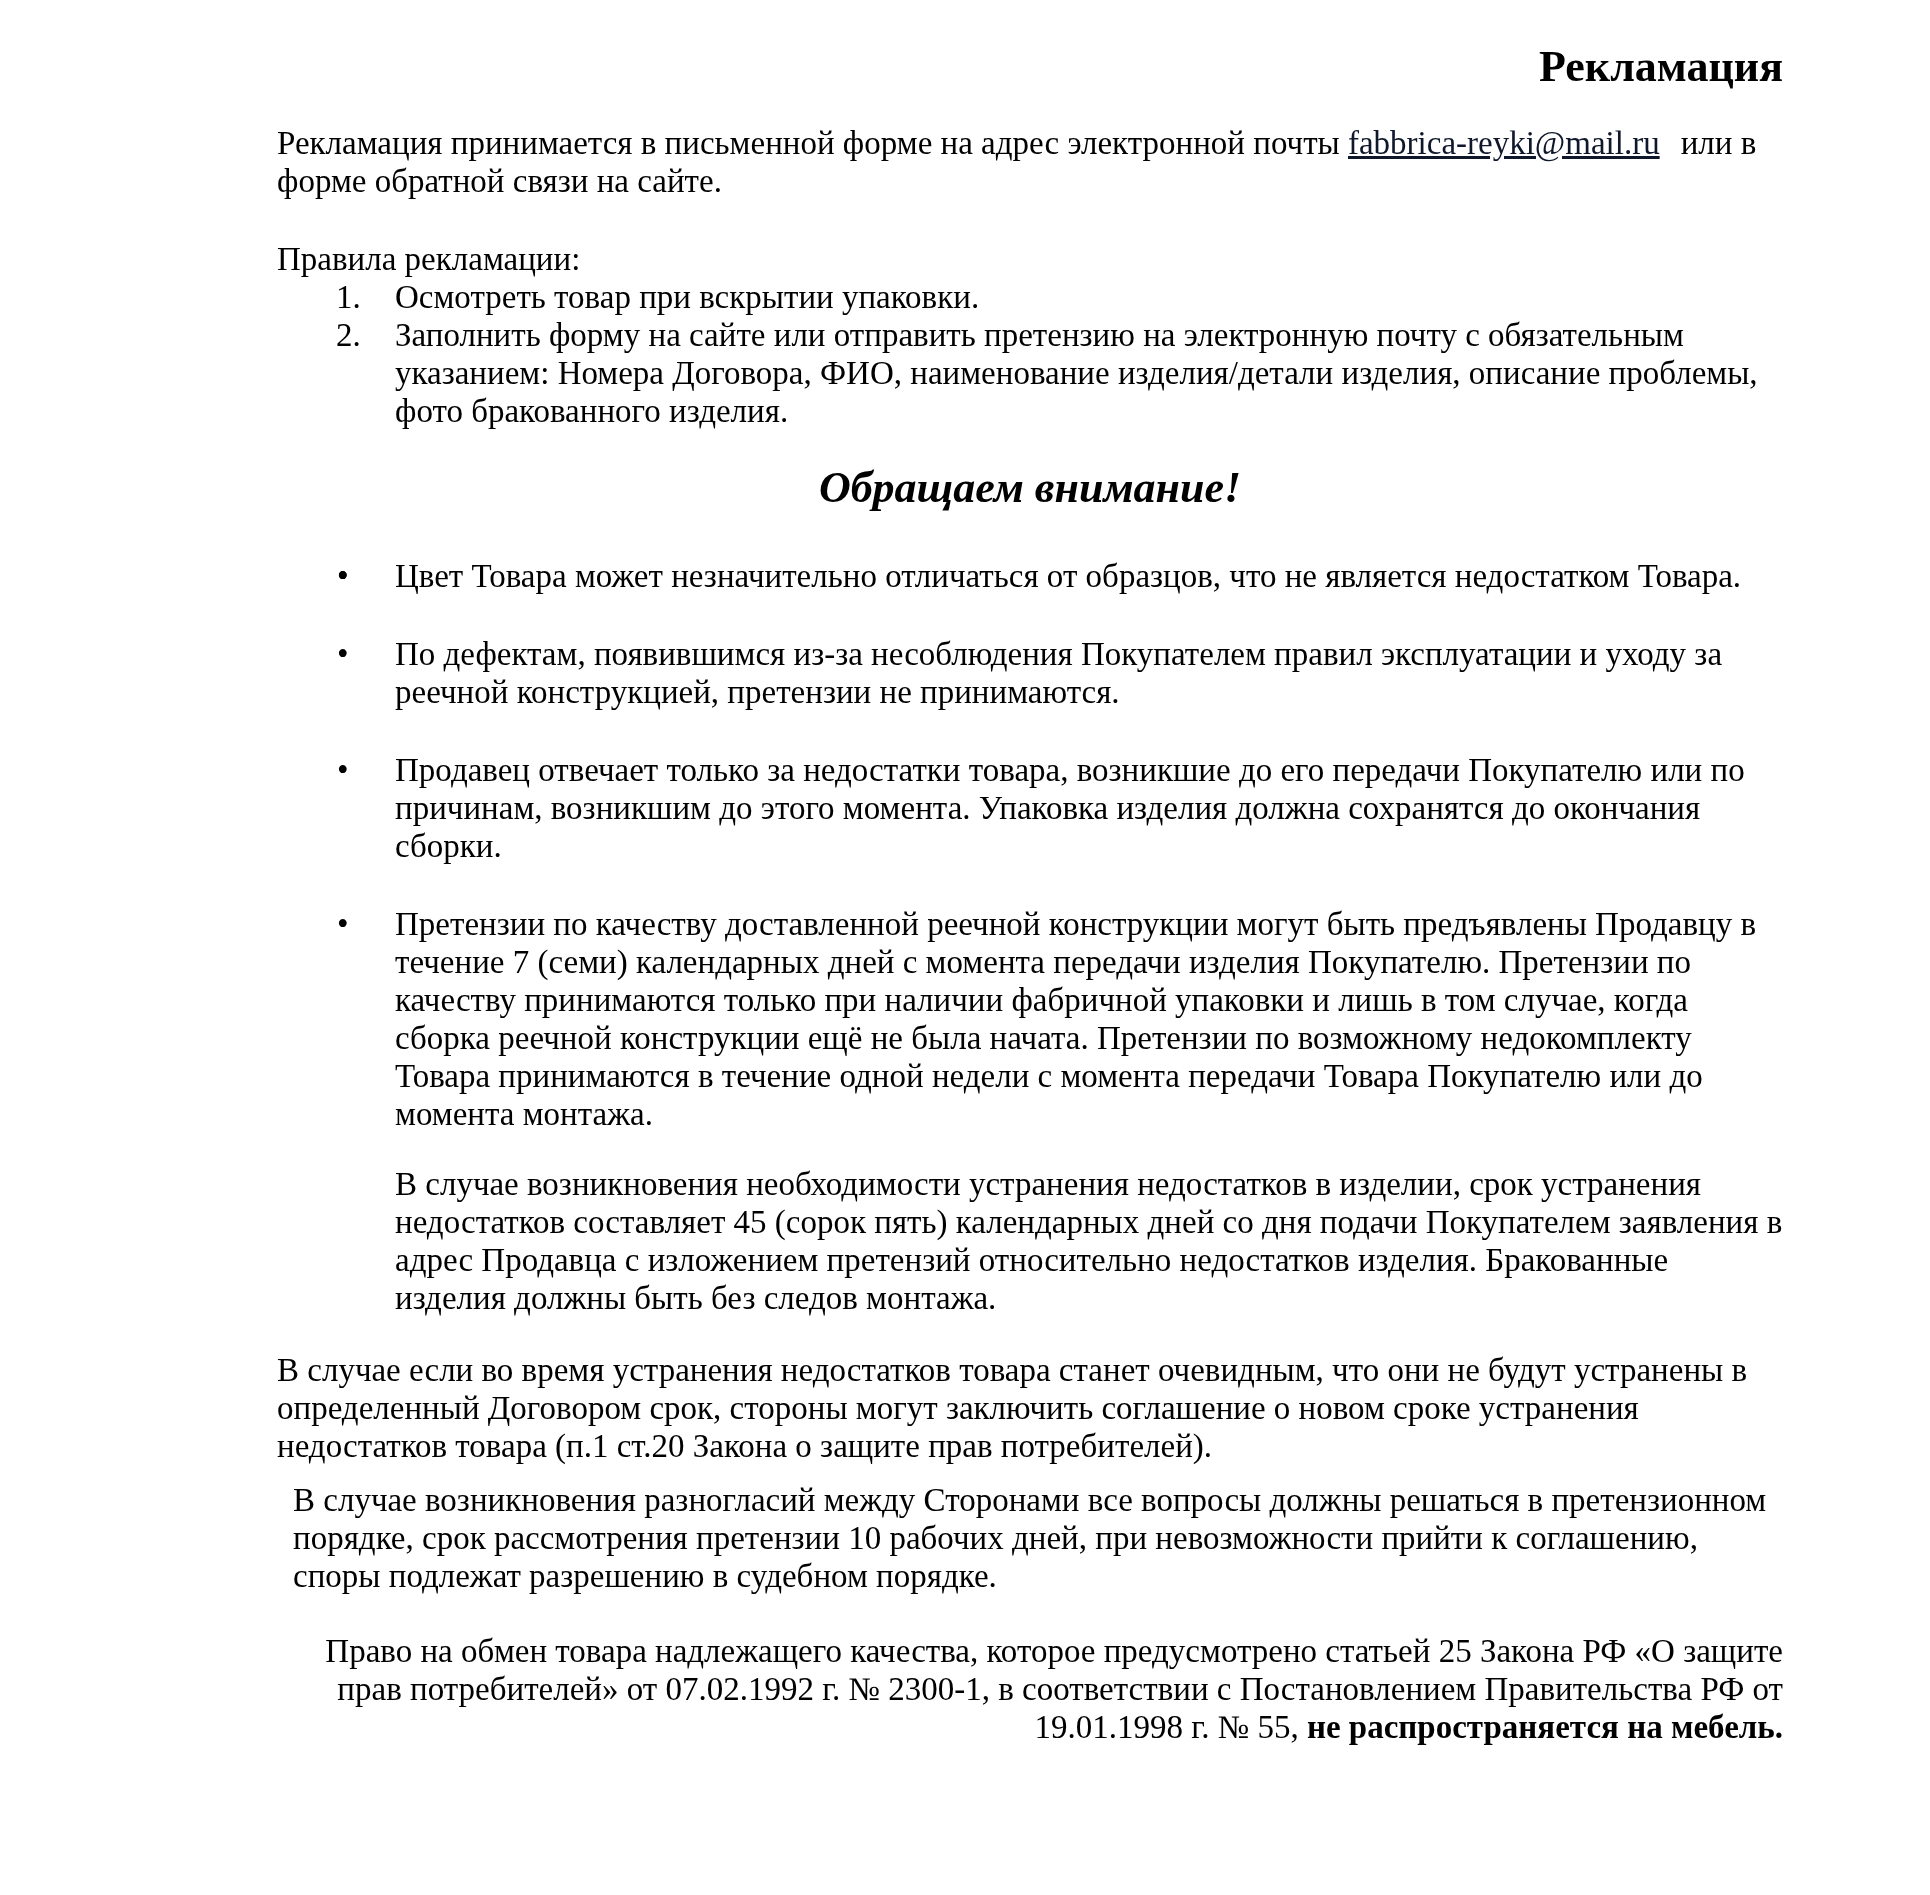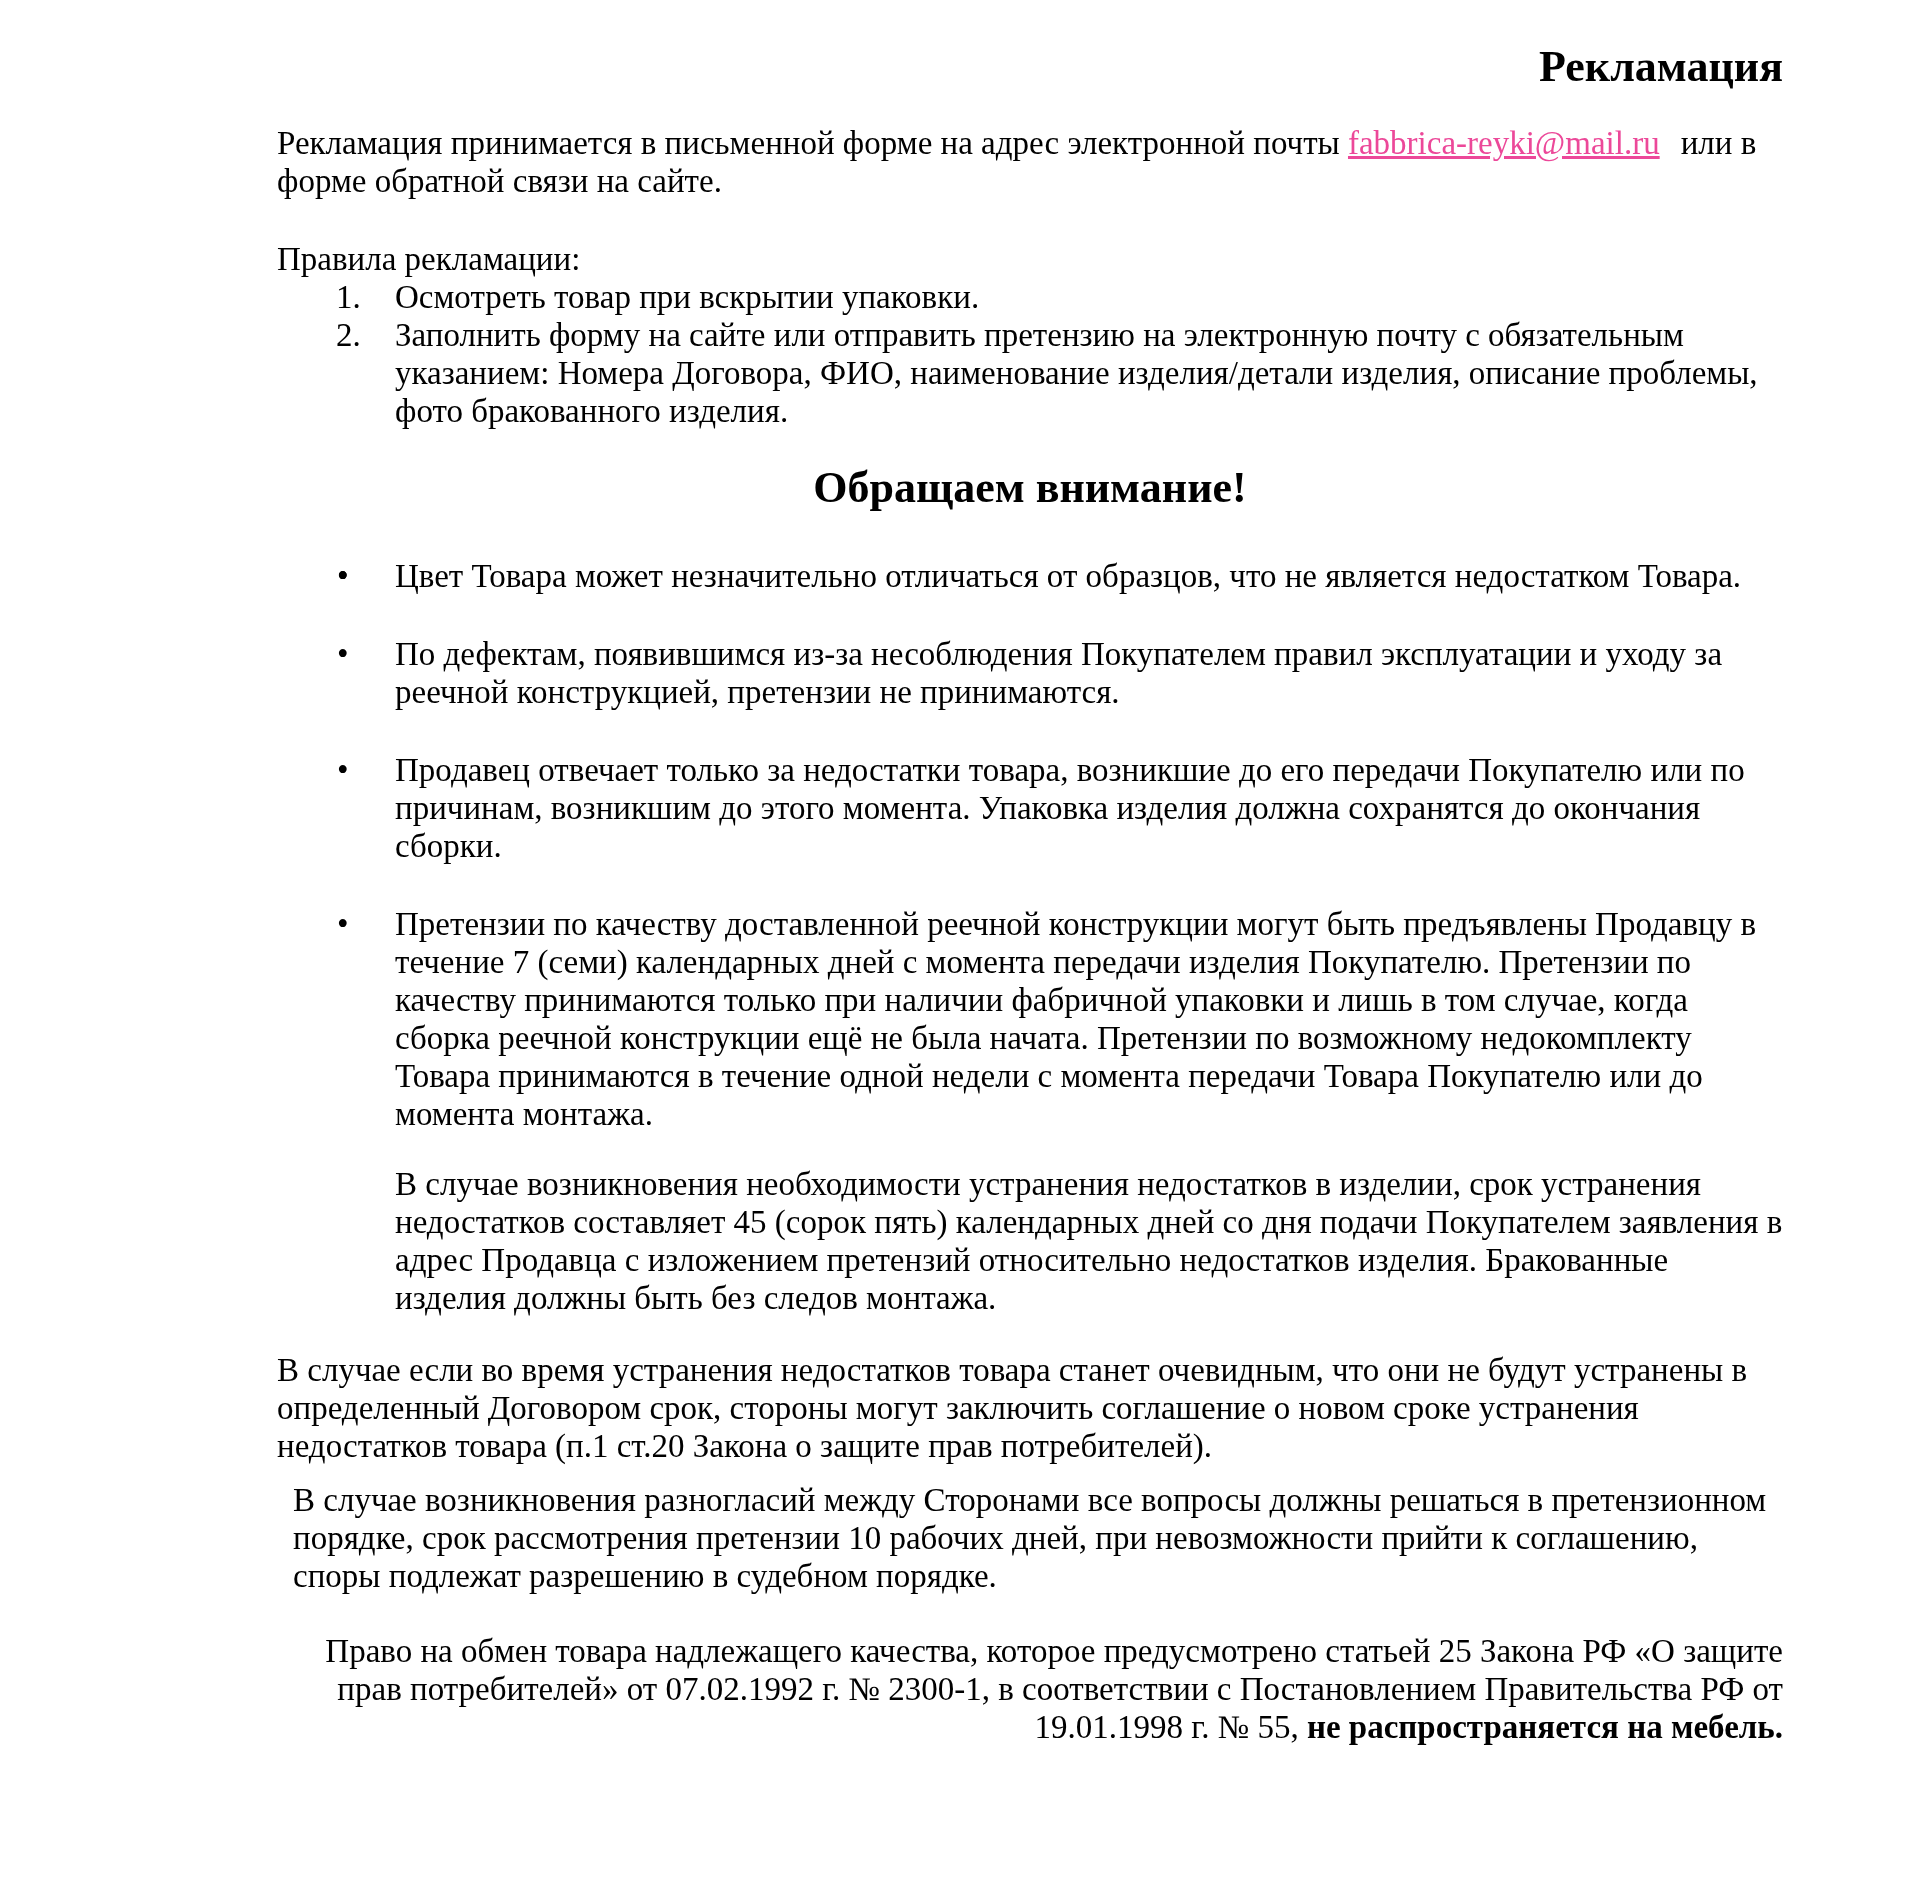--- a/index.html
+++ b/index.html
@@ -36,39 +36,40 @@
   .rules-heading { margin: 40px 0 0 0; }
   .num-list { margin: 0; padding: 0; list-style: none; }
   .num-list li { position: relative; padding-left: 118px; margin: 0; }
   .num-list .num { position: absolute; left: 59px; top: 0; }
   .attention-heading {
     margin: 33px 0 0 0;
     font-size: 44px;
     line-height: 50px;
     font-weight: bold;
     text-align: center;
+    font-style: italic;
   }
   .bullet-list { margin: 44px 0 0 0; padding: 0; list-style: none; }
   .bullet-list li { position: relative; padding-left: 118px; margin: 0; }
   .bullet-list li.gap { margin-top: 40px; }
   .bullet-list .marker { position: absolute; left: 60px; top: 0; }
   .sub-paragraph { margin: 32px 0 0 118px; }
   .closing-1 { margin: 34px 0 0 0; }
   .closing-2 { margin: 16px; }
   .final-paragraph { margin: 37px 0 0 0; text-align: right; }
   .bold-run { font-weight: bold; }
 </style>
 </head>
 <body>
 
 <div class="page">
 
   <h1 class="doc-title">Рекламация</h1>
 
-  <p class="intro"><span>Рекламация принимается в письменной форме на адрес электронной почты </span><a class="email-link" style="color: #ec4899; text-align: right;">fabbrica-reyki@mail.ru</a><span>или в форме обратной связи на сайте.</span></p>
+  <p class="intro"><span>Рекламация принимается в письменной форме на адрес электронной почты </span><a class="email-link" style="color: #0f172a; text-align: right;">fabbrica-reyki@mail.ru</a><span>или в форме обратной связи на сайте.</span></p>
 
   <p class="rules-heading">Правила рекламации:</p>
 
   <ol class="num-list">
     <li>
       <span class="num">1.</span>
       <span>Осмотреть товар при вскрытии упаковки.</span>
     </li>
     <li>
       <span class="num">2.</span>

